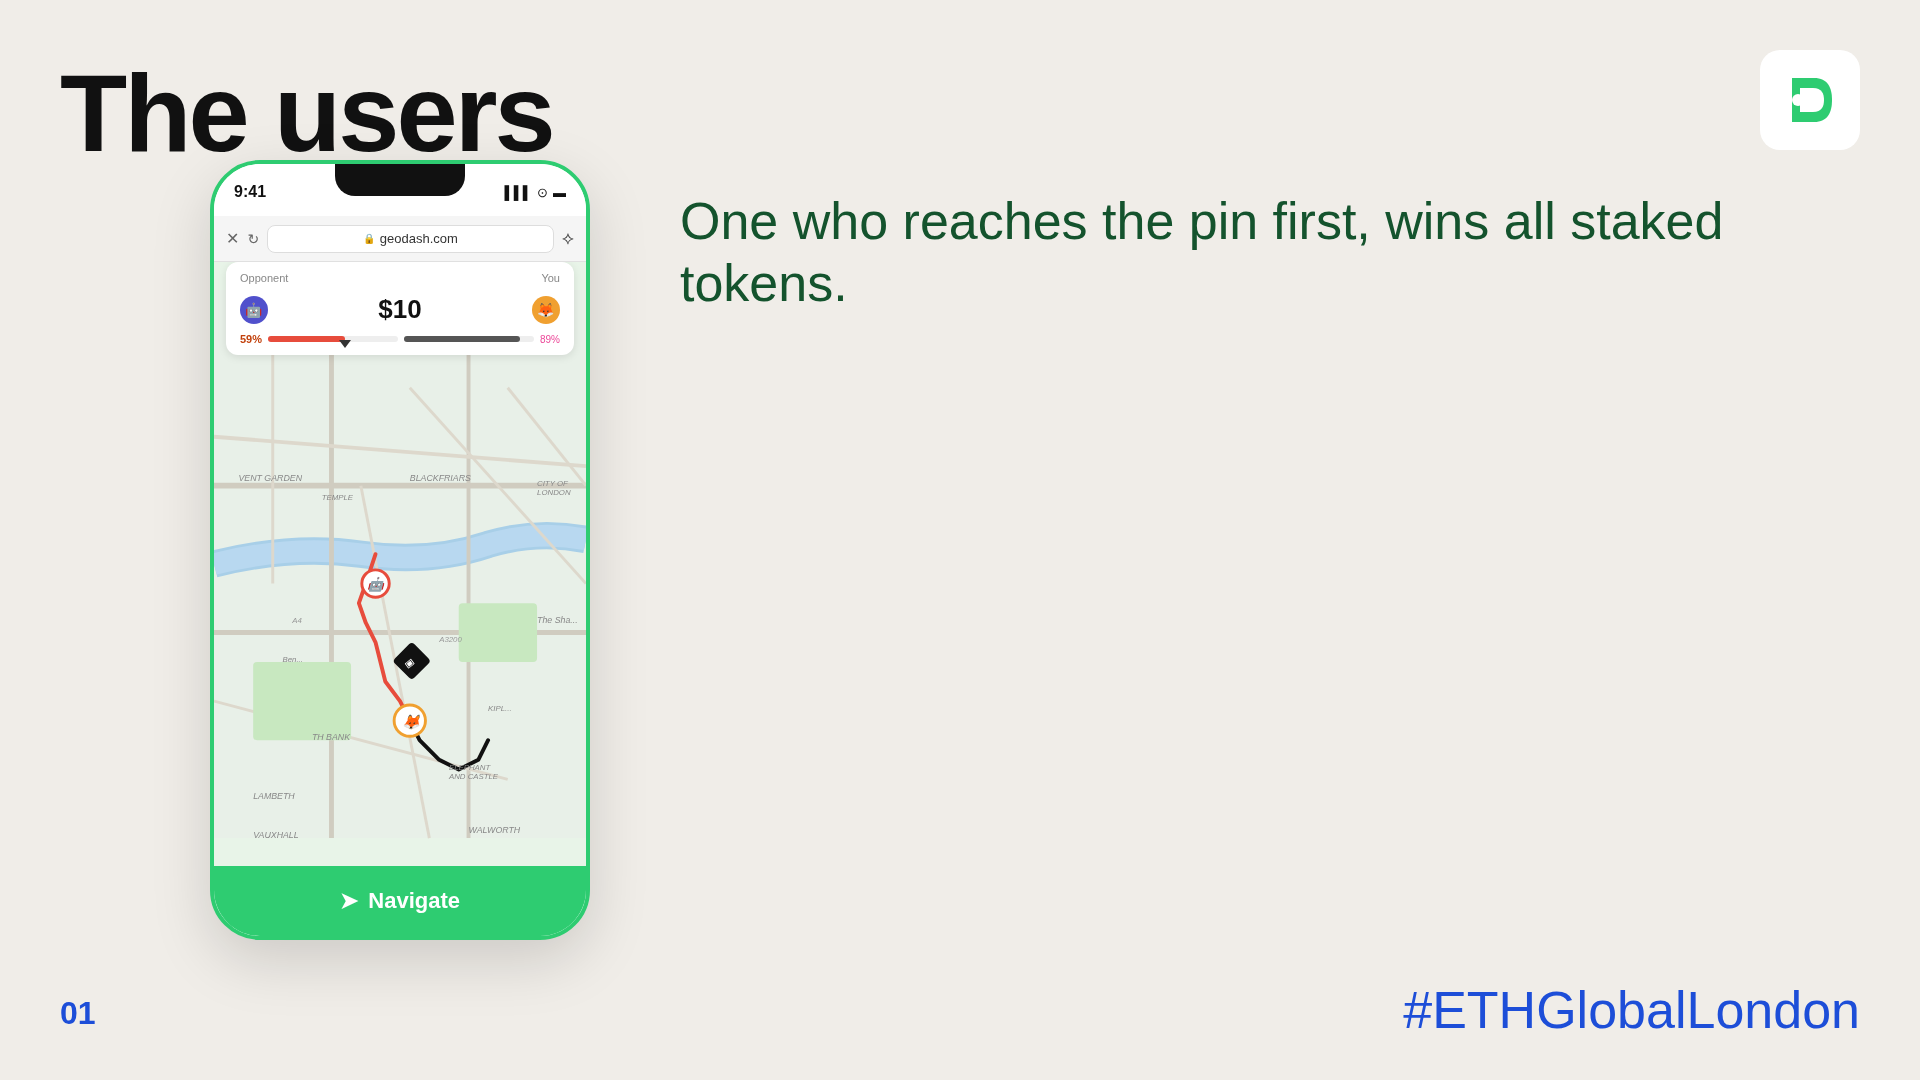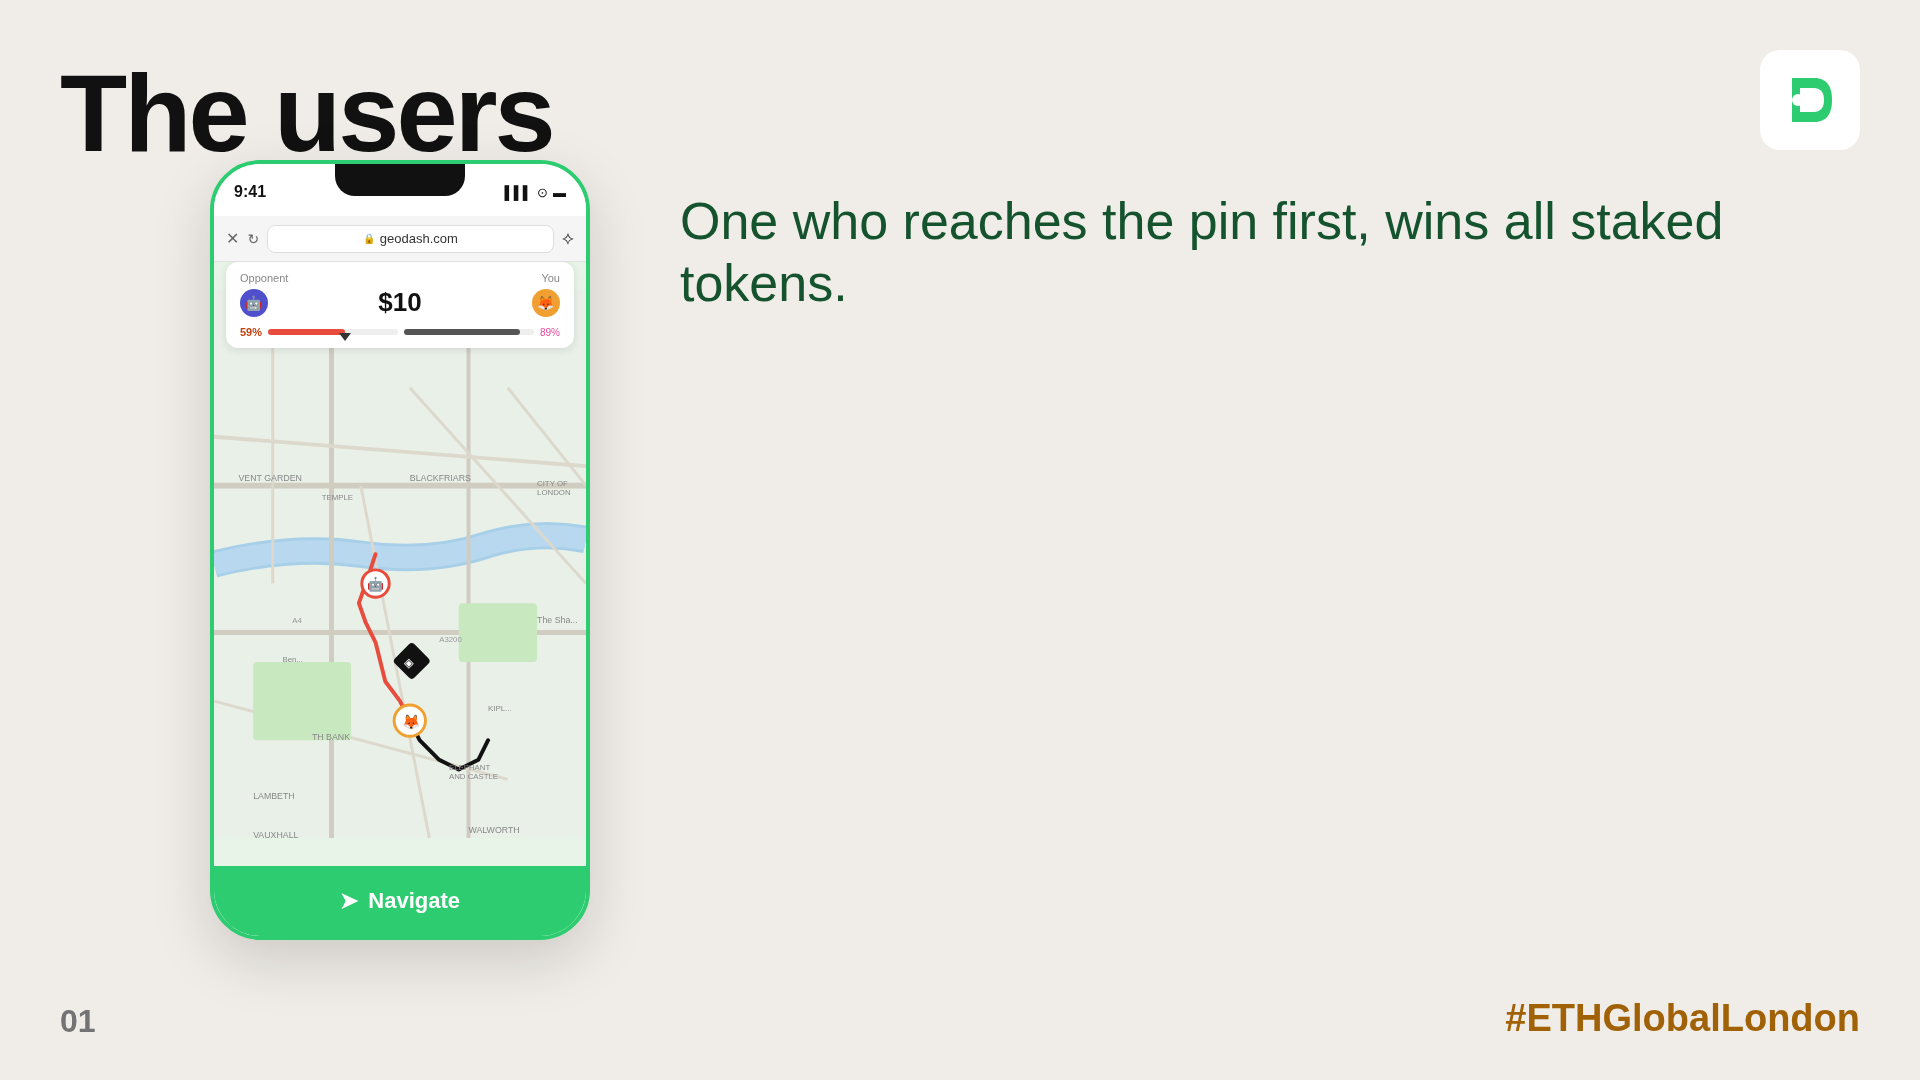--- a/index.html
+++ b/index.html
@@ -40,35 +40,35 @@
     }
 
     .logo-svg {
       width: 64px;
       height: 64px;
     }
 
     
     .slide-number {
       position: absolute;
-      bottom: 40px;
+      bottom: 48px;
       left: 60px;
       font-size: 32px;
       font-weight: 600;
-      color: #737373;
+      color: #1d4ed8;
     }
 
     
     .hashtag {
       position: absolute;
       bottom: 40px;
       right: 60px;
-      font-size: 38px;
-      font-weight: 700;
-      color: #a16207;
+      font-size: 52px;
+      font-weight: 400;
+      color: #1d4ed8;
     }
 
     
     .phone-wrapper {
       position: absolute;
       left: 210px;
       top: 160px;
       width: 380px;
       height: 780px;
     }
@@ -190,21 +190,21 @@
       border-radius: 12px;
       padding: 10px 14px;
       z-index: 8;
       box-shadow: 0 2px 8px rgba(0,0,0,0.1);
     }
 
     .game-overlay-row {
       display: flex;
       align-items: center;
       justify-content: space-between;
-      margin-bottom: 3px;
+      margin-bottom: 10px;
     }
 
     .opponent-label, .you-label {
       font-size: 11px;
       color: #888;
       font-weight: 500;
     }
 
     .you-label {
       text-align: right;
@@ -286,20 +286,21 @@
 
     
     .map-area {
       position: absolute;
       top: 98px;
       left: 0;
       right: 0;
       bottom: 70px;
       background: #e8f4e8;
       overflow: hidden;
+      font-style: italic;
     }
 
     
     .map-svg {
       width: 100%;
       height: 100%;
     }
 
     
     .navigate-btn {

